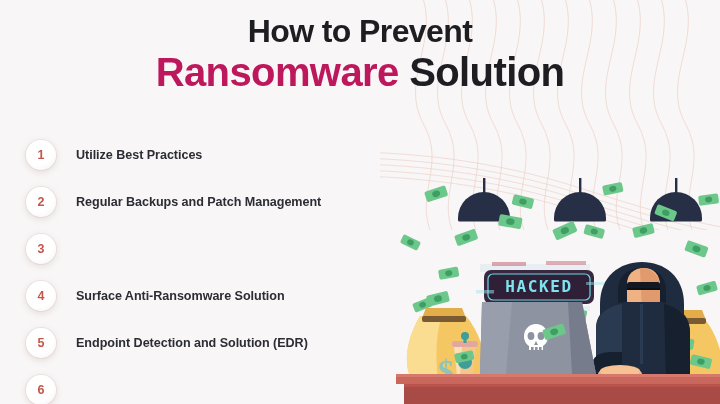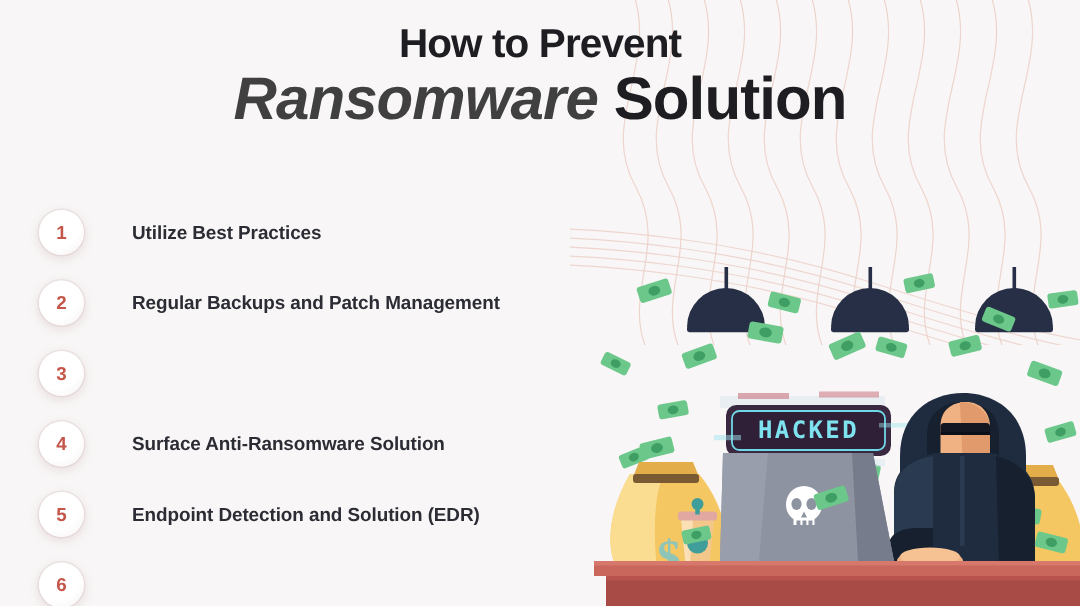--- a/index.html
+++ b/index.html
@@ -39,23 +39,23 @@
     width: 720px;
     text-align: center;
     z-index: 6;
   }
   .title-line {
     font-weight: bold;
     letter-spacing: -0.6px;
     line-height: 1.12;
     color: #1d1d22;
   }
-  #title-line-1 { font-size: 27px; }
+  #title-line-1 { font-size: 32px; }
   #title-line-2 { font-size: 40px; }
-  .accent { color: #404040; font-style: italic; }
+  .accent { color: #be185d; }
 
   
   #steps-list {
     position: absolute;
     top: 131px;
     left: 18px;
     width: 380px;
     z-index: 6;
   }
   .step-row {
@@ -72,21 +72,21 @@
     box-shadow: 0 2px 7px rgba(170,120,120,0.22), 0 0 0 1px rgba(235,225,226,0.75);
     display: flex;
     align-items: center;
     justify-content: center;
     font-size: 12.5px;
     font-weight: bold;
     color: #c4564a;
     margin-left: 8px;
   }
   .step-label {
-    margin-left: 32px;
+    margin-left: 20px;
     font-size: 12.6px;
     font-weight: bold;
     color: #2c2c34;
     letter-spacing: -0.05px;
     white-space: nowrap;
   }
 
   
   #illustration {
     position: absolute;

